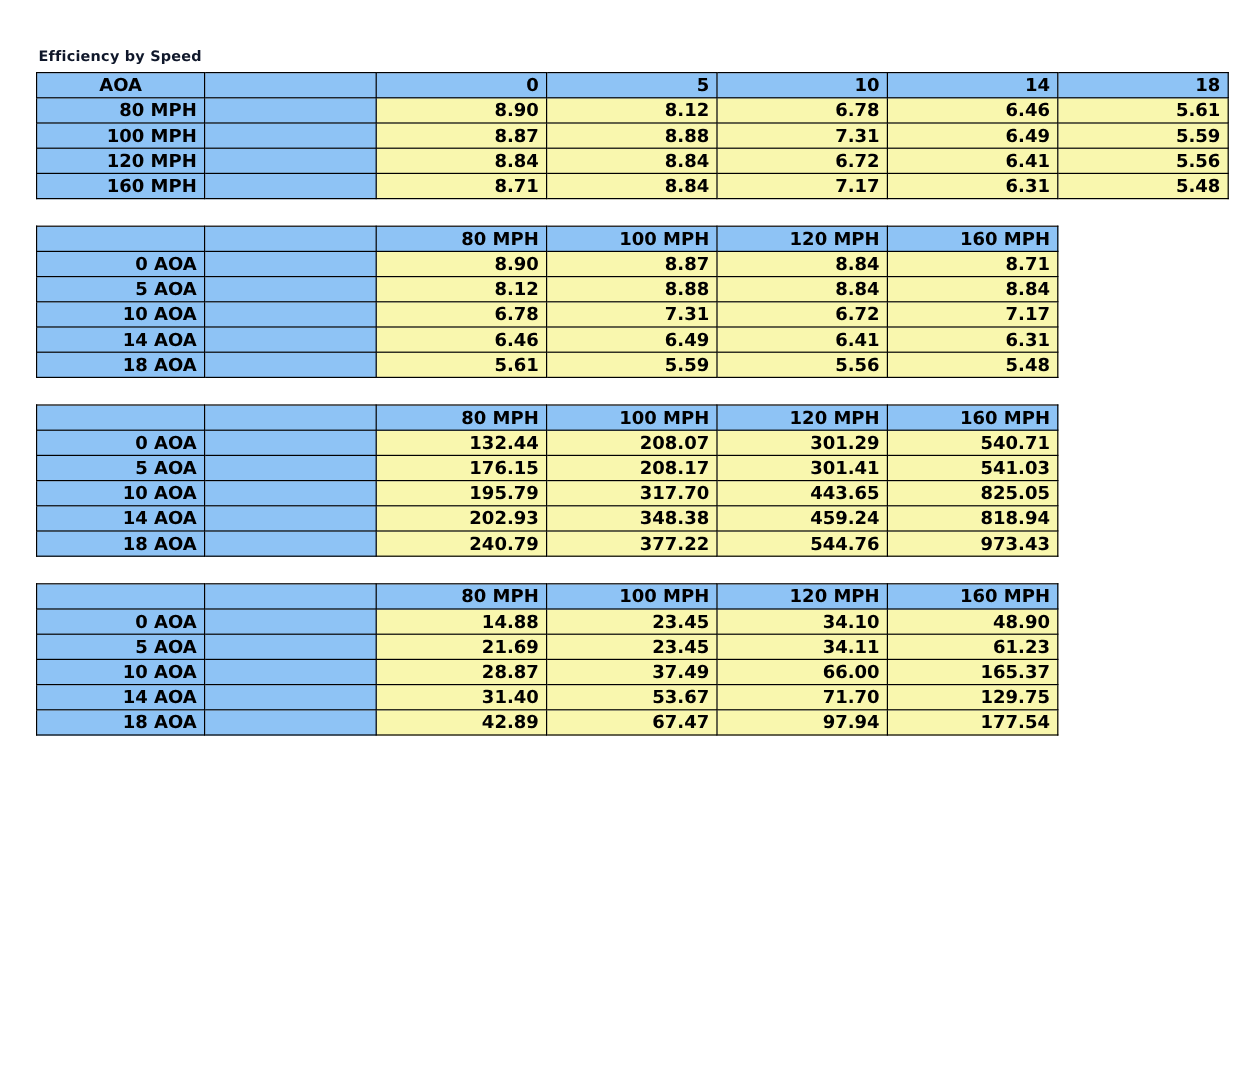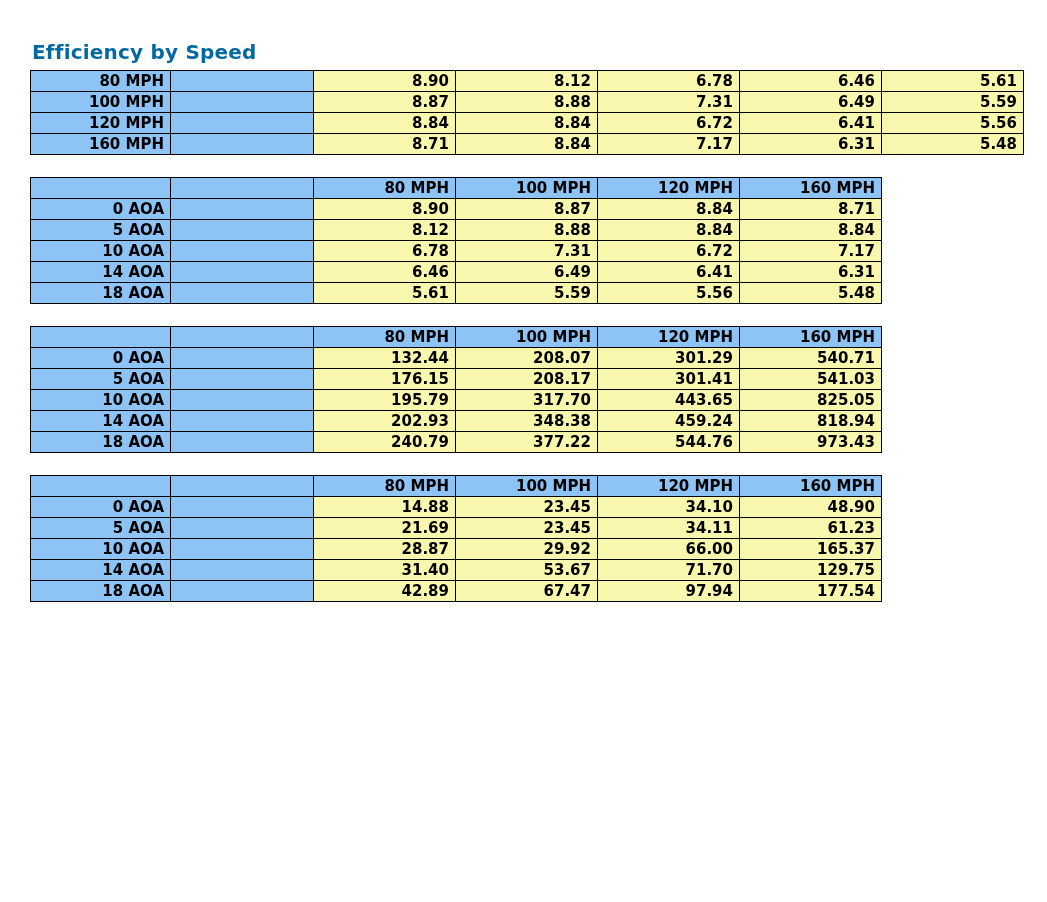--- a/index.html
+++ b/index.html
@@ -14,23 +14,23 @@
     overflow: hidden;
   }
   .page {
     padding: 40px 0 0 30px;
     box-sizing: border-box;
   }
   .section {
     margin-bottom: 22px;
   }
   .section-title {
-    font-size: 20px;
+    font-size: 12px;
     font-weight: bold;
-    color: #0369a1;
+    color: #0f172a;
     margin: 0 0 6px 2px;
     letter-spacing: 0.2px;
   }
   table.grid {
     border-collapse: collapse;
     table-layout: fixed;
   }
   table.grid td, table.grid th {
     border: 1px solid #000000;
     height: 21px;
@@ -80,20 +80,29 @@
         <col class="c0">
           <col class="c1">
         <col class="cv">
           <col class="cv">
           <col class="cv">
           <col class="cv">
           <col class="cv">
       </colgroup>
       <tbody>
         <tr>
+          <td class="hdr" style="text-align:center">AOA</td>
+          <td class="spacer"></td>
+          <td class="hdr">0</td>
+          <td class="hdr">5</td>
+          <td class="hdr">10</td>
+          <td class="hdr">14</td>
+          <td class="hdr">18</td>
+        </tr>
+        <tr>
           <td class="rowhdr">80 MPH</td>
           <td class="spacer"></td>
           <td class="val">8.90</td>
           <td class="val">8.12</td>
           <td class="val">6.78</td>
           <td class="val">6.46</td>
           <td class="val">5.61</td>
         </tr>
         <tr>
           <td class="rowhdr">100 MPH</td>
@@ -284,21 +293,21 @@
           <td class="spacer"></td>
           <td class="val">21.69</td>
           <td class="val">23.45</td>
           <td class="val">34.11</td>
           <td class="val">61.23</td>
         </tr>
         <tr>
           <td class="rowhdr">10 AOA</td>
           <td class="spacer"></td>
           <td class="val">28.87</td>
-          <td class="val">29.92</td>
+          <td class="val">37.49</td>
           <td class="val">66.00</td>
           <td class="val">165.37</td>
         </tr>
         <tr>
           <td class="rowhdr">14 AOA</td>
           <td class="spacer"></td>
           <td class="val">31.40</td>
           <td class="val">53.67</td>
           <td class="val">71.70</td>
           <td class="val">129.75</td>

